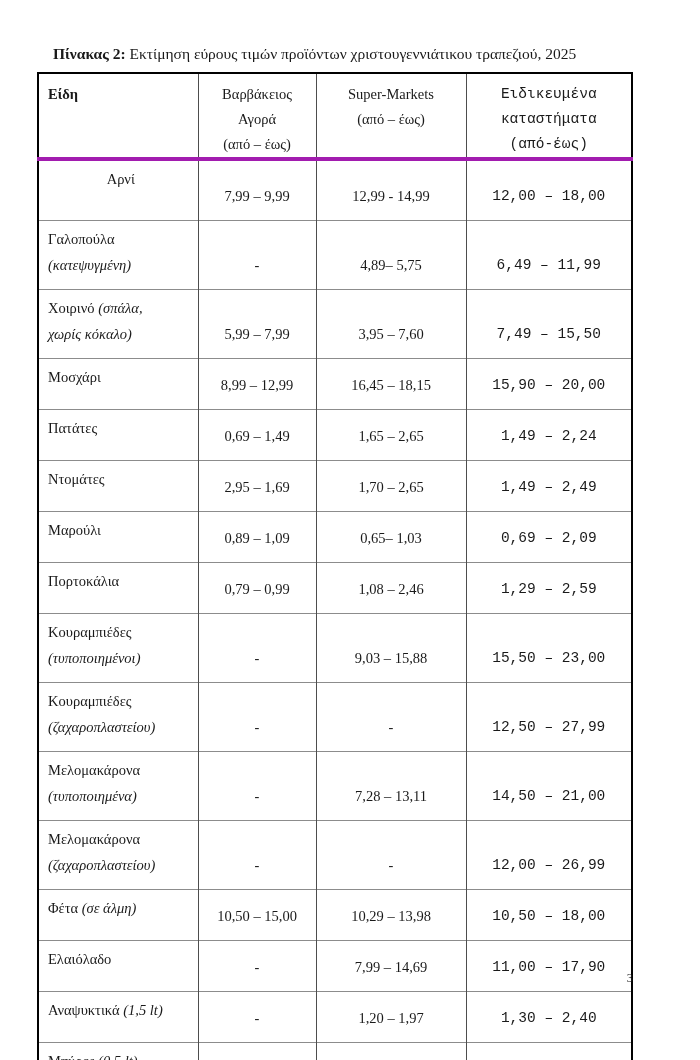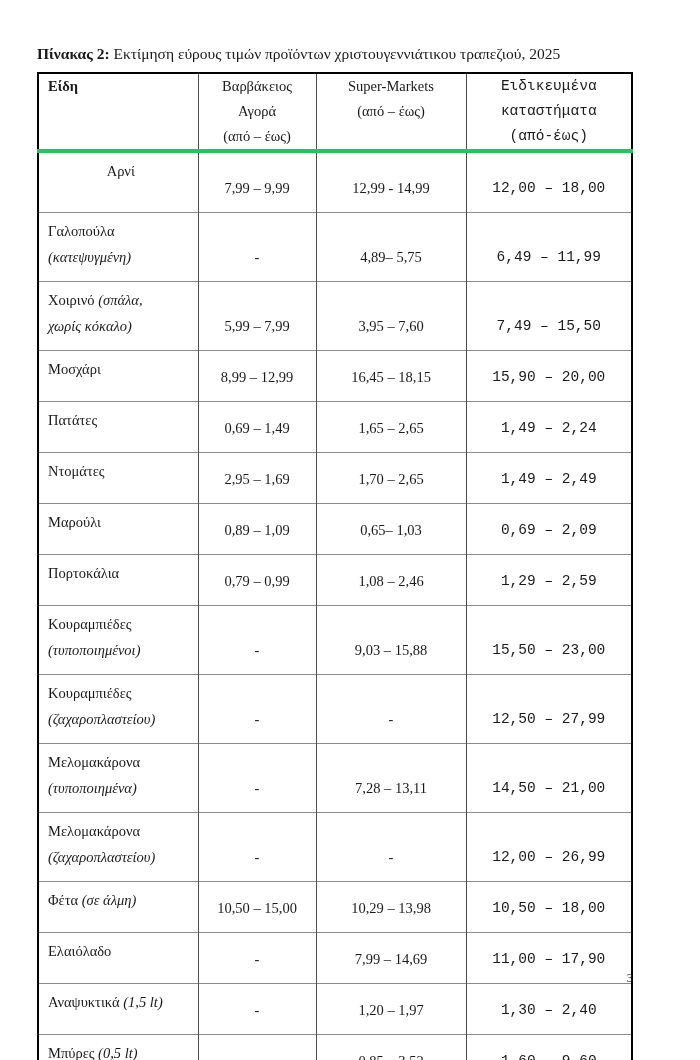--- a/index.html
+++ b/index.html
@@ -6,43 +6,43 @@
   .page{
     position:relative;
     width:700px;height:1060px;
     background:#ffffff;
     font-family:"Liberation Serif","DejaVu Serif",serif;
     color:#1a1a1a;
     overflow:hidden;
   }
   .content{position:absolute;left:37px;top:44px;width:594px;}
   .doc-title{
-    font-size:15.5px;line-height:1.25;margin:0 0 9px 0;white-space:nowrap;
+    font-size:15.5px;line-height:1.25;margin:0 0 9px 16px;white-space:nowrap;
   }
   .doc-title b{font-weight:bold;}
   table.price-table{
     border-collapse:collapse;table-layout:fixed;width:594px;
     border:2.5px solid #000000;
     font-size:14.5px;
   }
   col.c-items{width:160px;}
   col.c-varv{width:118px;}
   col.c-sm{width:150px;}
   col.c-spec{width:166px;}
   th,td{
     border-left:1px solid #4d4d4d;border-right:1px solid #4d4d4d;
     padding:0 6px;
     overflow:hidden;
   }
   th:first-child,td:first-child{border-left:none;}
   th:last-child,td:last-child{border-right:none;font-family:Liberation Mono, monospace;}
   thead th{
     height:70px;vertical-align:top;text-align:center;
-    font-weight:normal;line-height:25px;
-    border-bottom:4px solid #22c55e;
+    font-weight:normal;line-height:25px;padding-top:8px;
+    border-bottom:4px solid #a21caf;
   }
   thead th.items-head{
     text-align:left;font-weight:bold;padding-left:9px;
   }
   tbody td{border-top:1px solid #8c8c8c;}
   tbody tr.row-single td{height:35px;}
   tbody tr.row-tall td{height:53px;}
   tbody tr.row-first td{height:44px;text-align:center;}
   td.name-cell{
     vertical-align:top;text-align:left;padding:5px 4px 4px 9px;line-height:26px;

